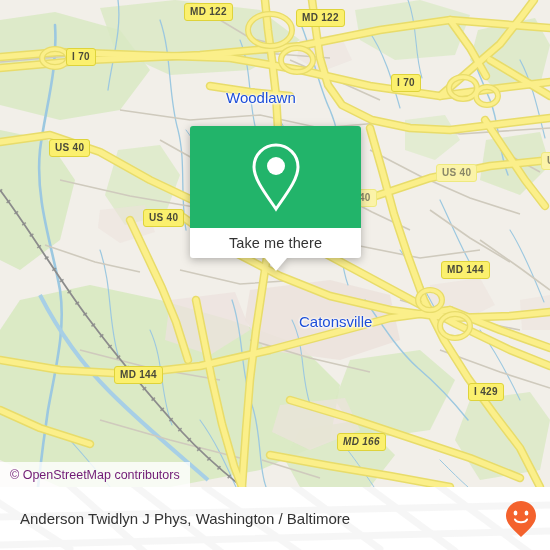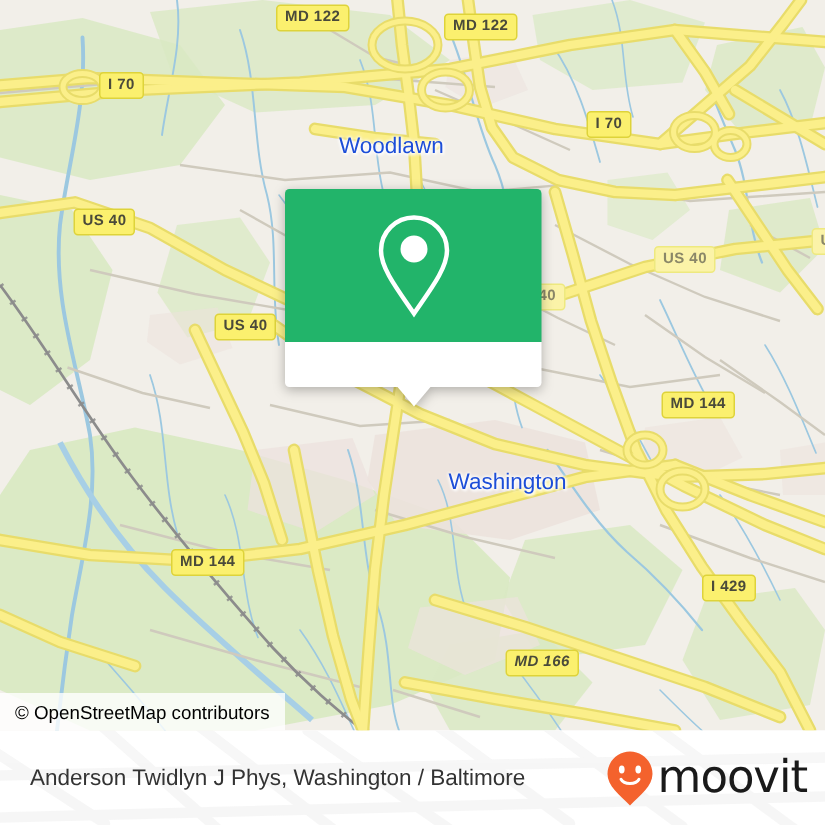--- a/index.html
+++ b/index.html
@@ -96,21 +96,21 @@
   
   #attribution {
     position: absolute;
     left: 0; top: 462px;
     height: 25px;
     background: rgba(255,255,255,.80);
     display: flex; align-items: center;
     padding: 0 10px 0 10px;
   }
   #attribution-text {
-    color: #000000;
+    color: #701a75;
     font-size: 12.5px;
     font-family: "Liberation Sans", sans-serif;
     white-space: nowrap;
   }
 
   
   #footer {
     position: absolute;
     left: 0; top: 487px;
     width: 550px; height: 63px;
@@ -316,21 +316,21 @@
             <ellipse cx="55" cy="58" rx="13" ry="9"></ellipse>
             <ellipse cx="455" cy="326" rx="15" ry="12"></ellipse>
             <ellipse cx="430" cy="300" rx="12" ry="10"></ellipse>
           </g>
         </g>
       </g>
     </svg>
 
     <div id="places">
         <div class="place" style="left: 226px; top: 89px;">Woodlawn</div>
-        <div class="place" style="left: 299px; top: 313px;">Washington</div>
+        <div class="place" style="left: 299px; top: 313px;">Catonsville</div>
       </div>
 
     <div id="shields">
         <div class="shield bright" style="left: 184px; top: 3px;">MD 122</div>
         <div class="shield bright" style="left: 296px; top: 9px;">MD 122</div>
         <div class="shield bright" style="left: 66px; top: 48px;">I 70</div>
         <div class="shield bright" style="left: 391px; top: 74px;">I 70</div>
         <div class="shield bright" style="left: 49px; top: 139px;">US 40</div>
         <div class="shield bright" style="left: 143px; top: 209px;">US 40</div>
         <div class="shield dim" style="left: 436px; top: 164px;">US 40</div>
@@ -343,20 +343,21 @@
       </div>
 
     <div id="callout">
       <div id="callout-top">
         <svg width="58" height="72" viewBox="0 0 58 72">
           <path d="M29 4 C16.8 4 7 13.8 7 26 C7 38 18 52 29 68 C40 52 51 38 51 26 C51 13.8 41.2 4 29 4 Z" fill="none" stroke="#ffffff" stroke-width="3"></path>
           <circle cx="29" cy="25" r="9" fill="#ffffff"></circle>
         </svg>
       </div>
       <div id="callout-bottom">
+        <span id="callout-label">Take me there</span>
         <div id="callout-pointer"></div>
       </div>
     </div>
 
     <div id="attribution">
       <span id="attribution-text">© OpenStreetMap contributors</span>
     </div>
   </div>
 
   <div id="footer">
@@ -376,16 +377,15 @@
 
     <div id="footer-title">Anderson Twidlyn J Phys, Washington / Baltimore</div>
 
     <div id="brand">
       <svg width="34" height="38" viewBox="0 0 34 38">
         <path d="M17 1 C8.7 1 2 7.7 2 16 C2 24 10 30 17 37 C24 30 32 24 32 16 C32 7.7 25.3 1 17 1 Z" fill="#f4622d"></path>
         <ellipse cx="11.5" cy="13" rx="1.9" ry="2.6" fill="#ffffff"></ellipse>
         <ellipse cx="22.5" cy="13" rx="1.9" ry="2.6" fill="#ffffff"></ellipse>
         <path d="M11 19.5 C13 23.2 21 23.2 23 19.5" stroke="#ffffff" stroke-width="2" fill="none" stroke-linecap="round"></path>
       </svg>
-      <span id="brand-wordmark">moovit</span>
     </div>
   </div>
 </div>
 
 </body></html>

